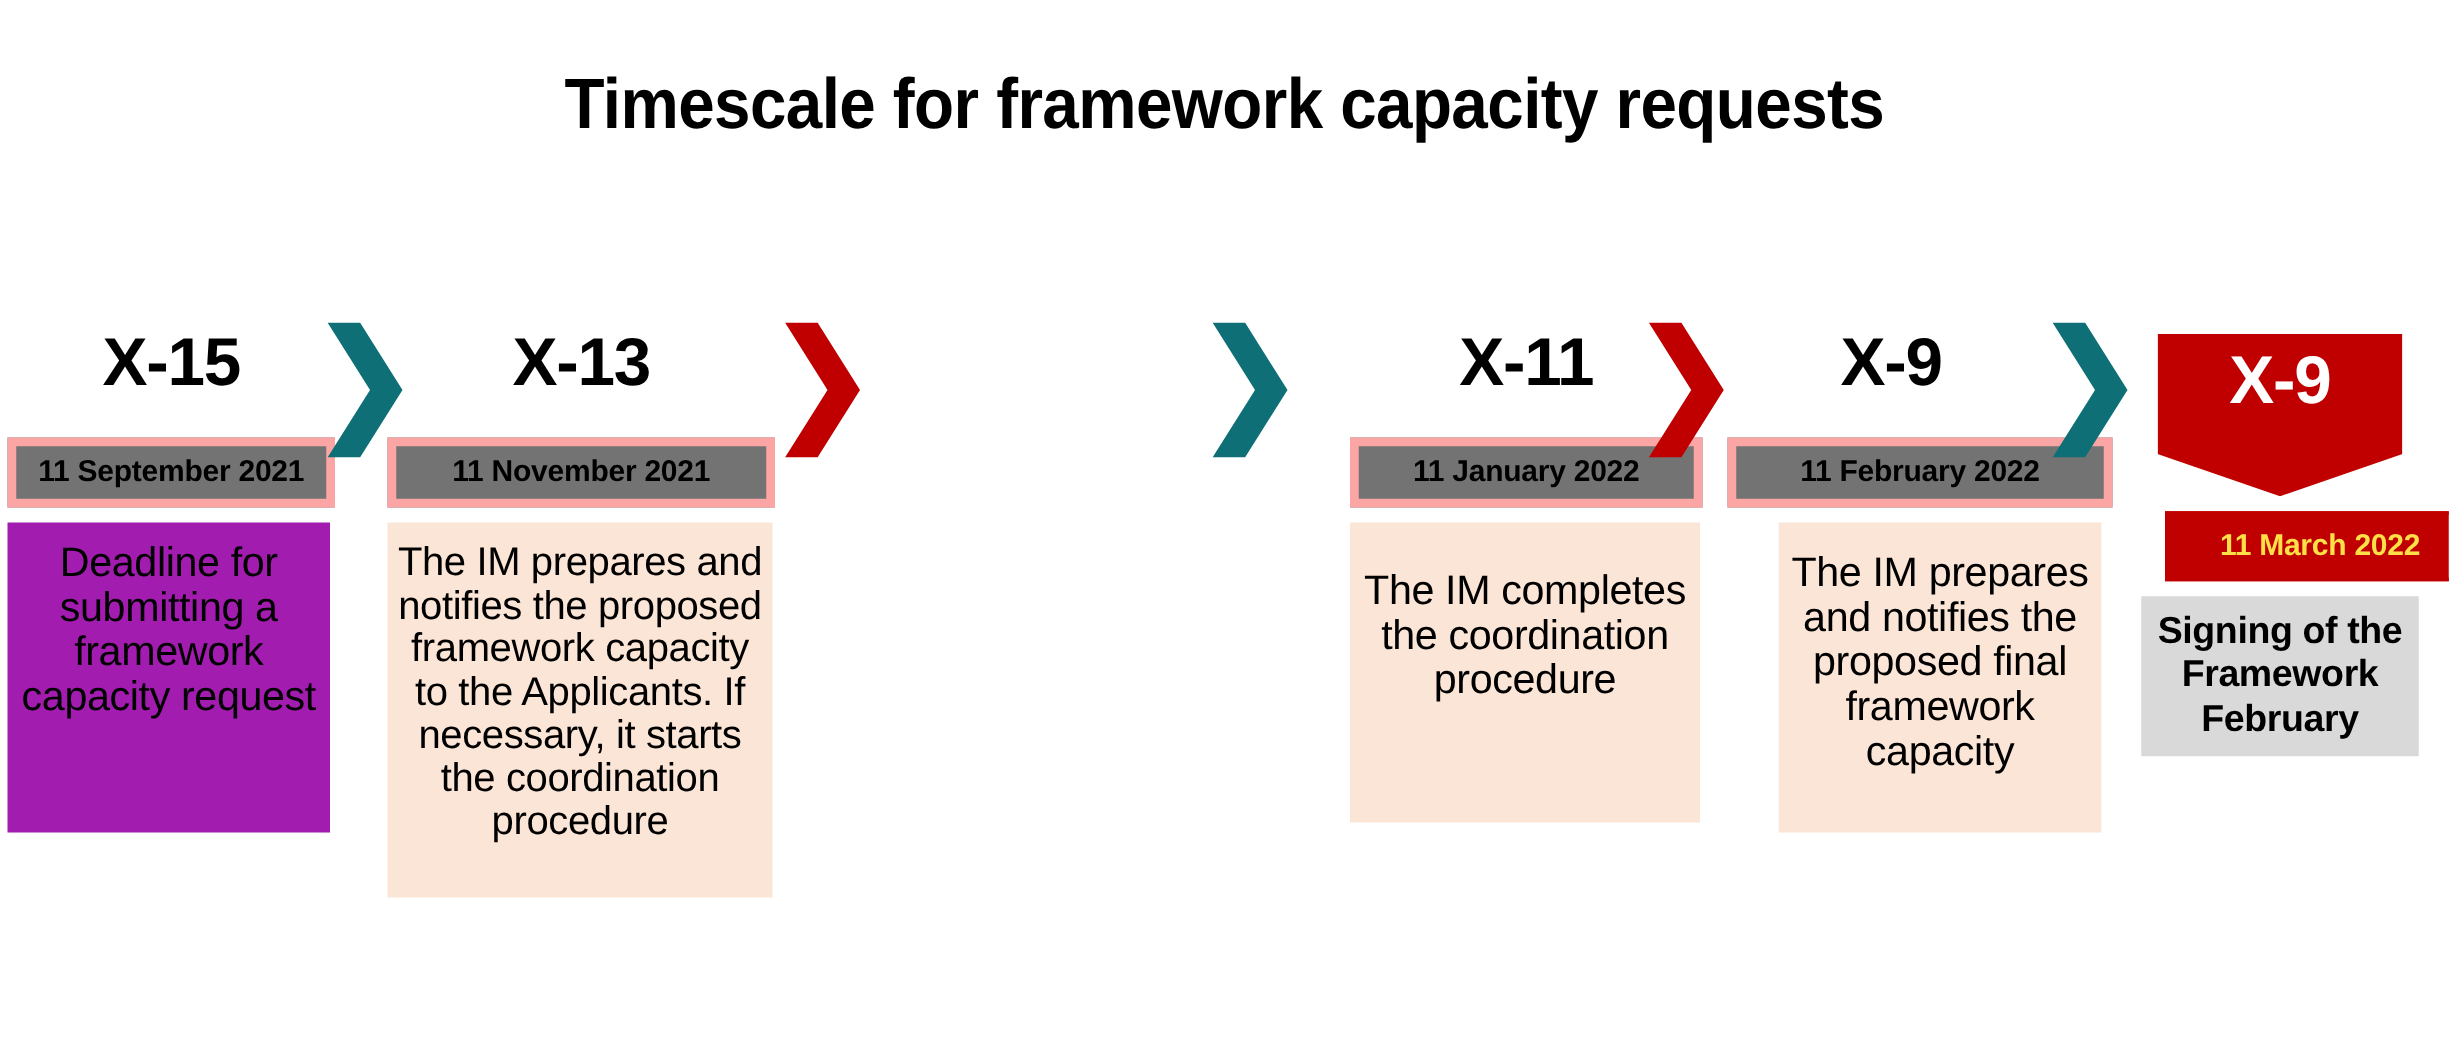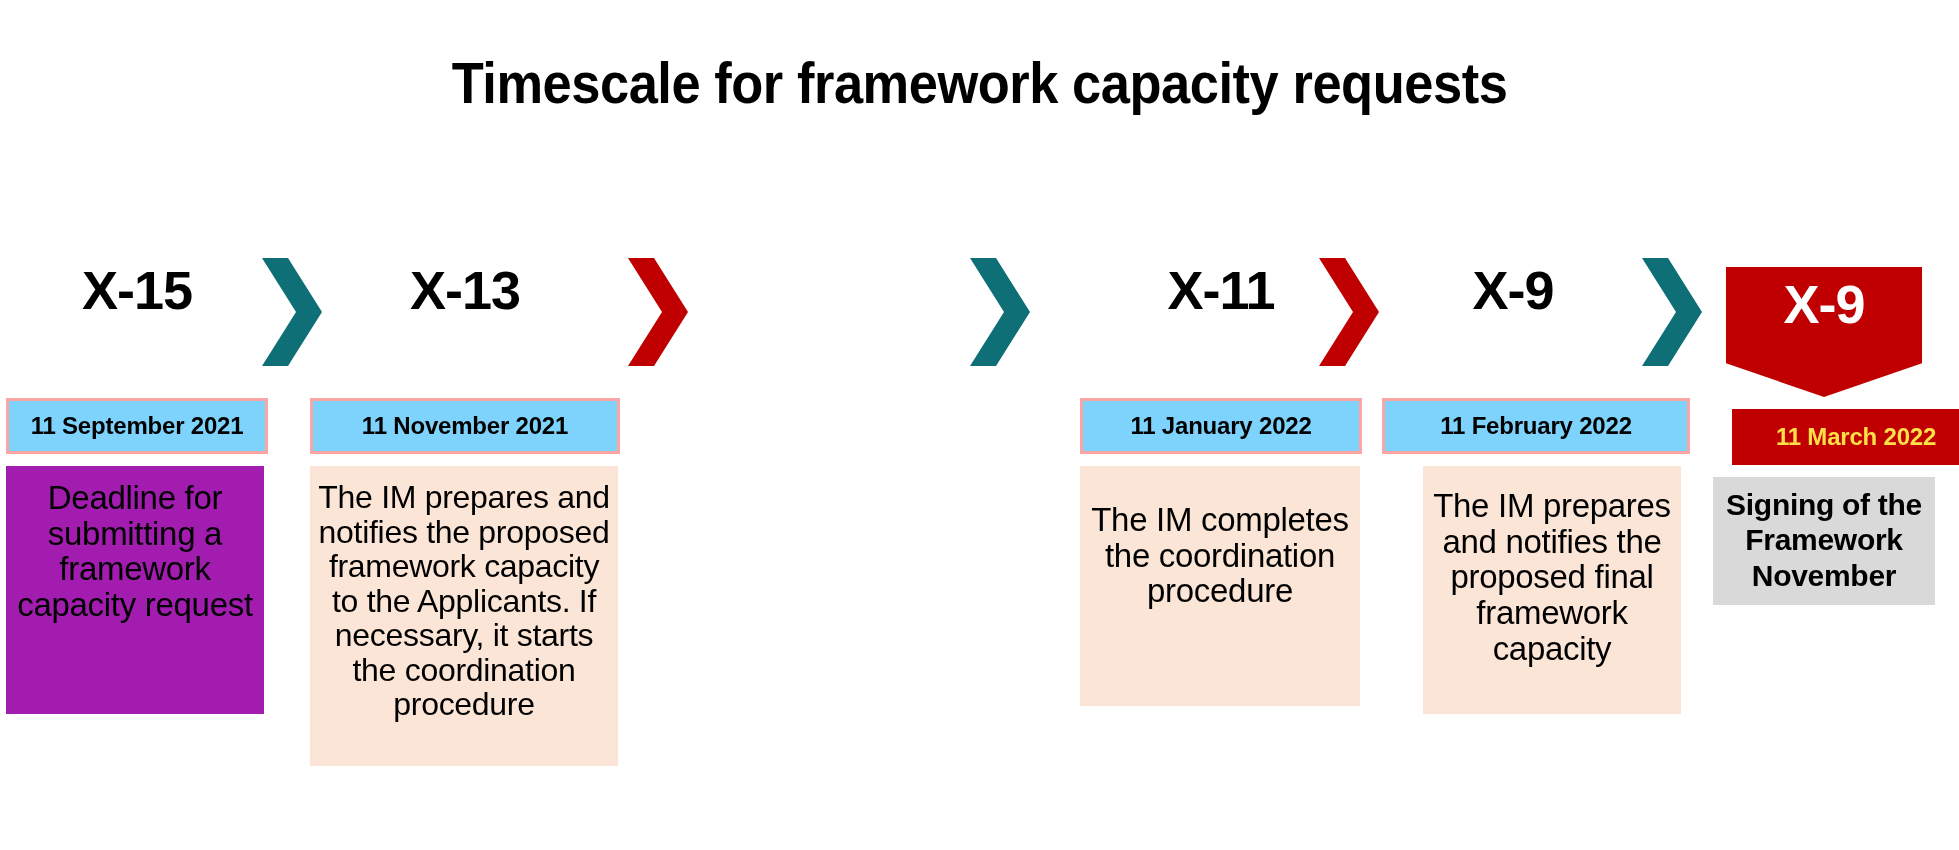--- a/index.html
+++ b/index.html
@@ -55,23 +55,23 @@
     text-align: center;
     letter-spacing: -1px;
     height: 70px;
     display: flex;
     align-items: center;
     justify-content: center;
   }
 
   
   .date-box {
-    margin-top: 73px;
-    border: 3px solid #fca5a5;
-    background: #7dd3fc;
+    margin-top: 25px;
+    border: 7px solid #fca5a5;
+    background: #737373;
     height: 56px;
     display: flex;
     align-items: center;
     justify-content: center;
     font-weight: bold;
     font-size: 24px;
     letter-spacing: -0.2px;
     box-sizing: border-box;
     white-space: nowrap;
   }
@@ -194,16 +194,16 @@
     <svg viewBox="0 0 68 108" preserveAspectRatio="none">
       <polygon points="4,0 38,54 4,108 30,108 64,54 30,0" fill="#0E7076"></polygon>
     </svg>
   </div>
 
   <div class="col col-final" style="left:1700px; width:248px;">
     <div class="pentagon">
       <span>X-9</span>
     </div>
     <div class="date-box" style="width:248px; margin-top:8px;">11 March 2022</div>
-    <div class="body-box body-gray" style="width:222px; margin-left:13px; height:auto;">Signing of the Framework November</div>
+    <div class="body-box body-gray" style="width:222px; margin-left:13px; height:auto;">Signing of the Framework February</div>
   </div>
 
 </div>
 
 </body></html>

